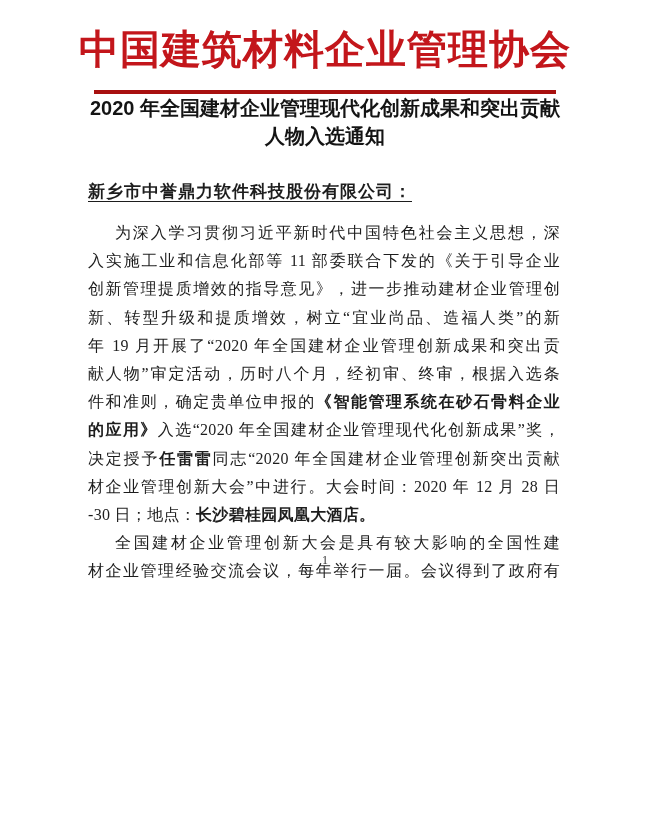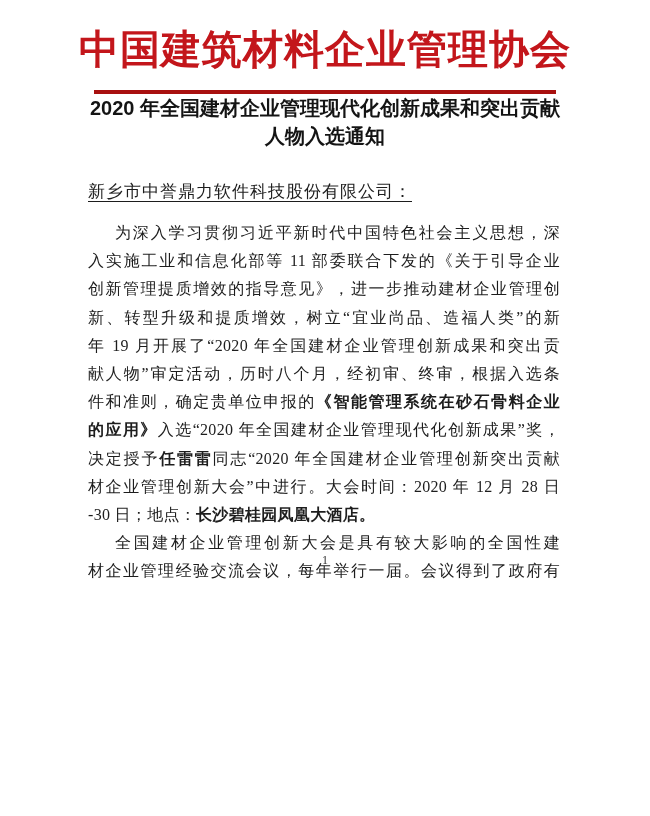--- a/index.html
+++ b/index.html
@@ -30,21 +30,21 @@
     text-align:center;
     font-family:"Liberation Sans","DejaVu Sans",sans-serif;
     font-weight:bold;
     font-size:20px;
     line-height:28px;
     color:#141414;
   }
   .addressee {
     margin:30px 7px 0 88px;
     font-size:17px;
-    font-weight:normal;
+    font-weight:bold;
     text-decoration:underline;
     text-underline-offset:4px;
     letter-spacing:1px;
   }
   .body-text {
     margin:16px 0 0 88px;
     width:472px;
     font-size:16px;
     line-height:28.2px;
     letter-spacing:0.3px;

